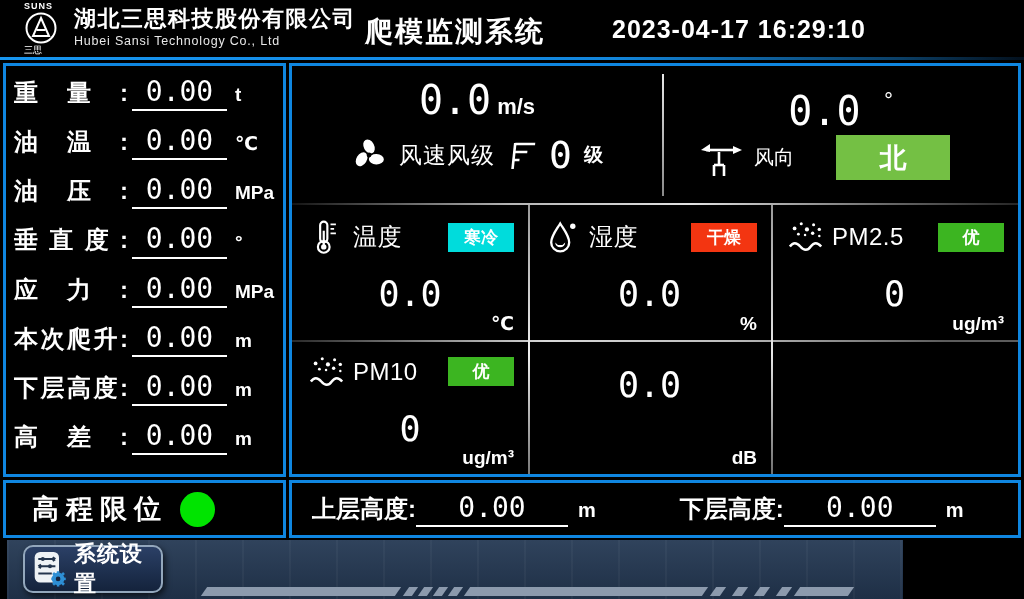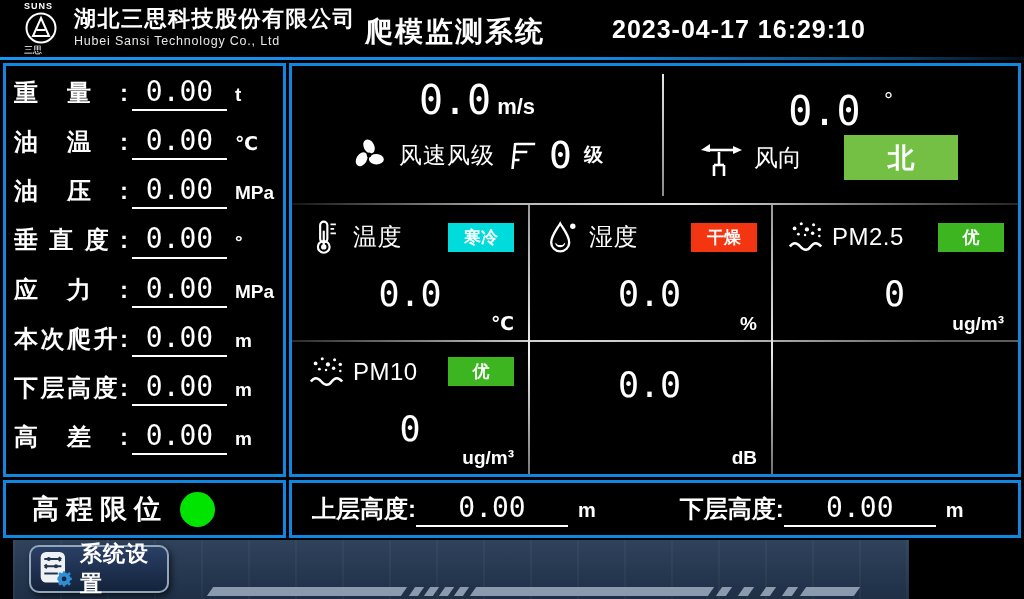--- a/index.html
+++ b/index.html
@@ -44,21 +44,21 @@
   .ws-value{ text-align:center; margin-top:12px; font-size:40px; line-height:44px; }
   .ws-unit{ font-size:22px; font-weight:bold; font-family:"Liberation Sans",sans-serif; margin-left:6px; }
   .ws-line2{ display:flex; align-items:center; justify-content:center; gap:12px; margin-top:6px;text-align:center; }
   .ws-label{ font-size:23px; letter-spacing:1px; }
   .ws-level{ font-size:38px; line-height:40px; }
   .ws-level-unit{ font-size:19px; font-weight:bold; }
   .wind-dir{ position:absolute; left:370px; top:0; width:359px; height:137px; }
   .wd-value{ text-align:center; margin-top:12px; font-size:40px; line-height:44px; }
   .wd-unit{ font-size:20px; vertical-align:18px; margin-left:22px; }
   .wd-line2{ display:flex; align-items:center; margin-top:2px; padding-left:36px; }
-  .wd-label{ font-size:24px; margin-left:10px; }
+  .wd-label{ font-size:20px; margin-left:10px; }
   .wd-badge{ width:114px; height:45px; margin-left:42px; display:flex; align-items:center; justify-content:center;
              font-size:27px; font-weight:bold; color:#fff; }
 
   
   .dv{ position:absolute; }
   .dv-wind{ left:370px; top:8px; width:2px; height:122px; background:linear-gradient(#e8e8e8,#8a8a8a); }
   .dh-1{ left:0; top:137px; width:726px; height:2px;
          background:linear-gradient(to right,#141414,#b5b5b5 30%,#e2e2e2 55%,#6a6a6a 82%,#262626); }
   .dh-2{ left:0; top:274px; width:726px; height:2px;
          background:linear-gradient(to right,#2a2a2a,#d8d8d8 35%,#bdbdbd 60%,#5c5c5c 90%); }
@@ -81,21 +81,21 @@
   .el-label{ font-size:27px; font-weight:bold; letter-spacing:7px; margin-left:26px; }
   .el-dot{ width:35px; height:35px; border-radius:50%; margin-left:12px; }
   .hgroup{ display:flex; align-items:baseline; }
   .hgroup-upper{ margin-left:20px; }
   .hgroup-lower{ margin-left:84px; }
   .hlabel{ font-size:24px; font-weight:bold; }
   .hvalue{ width:152px; text-align:center; font-size:28px; border-bottom:2px solid #fff; padding-bottom:1px; }
   .hunit{ font-size:20px; font-weight:bold; margin-left:10px; }
 
   
-  .footer{ position:absolute; left:13px; top:540px; width:896px; height:59px;
+  .footer{ position:absolute; left:7px; top:540px; width:896px; height:59px;
      background-image:repeating-linear-gradient(90deg, rgba(255,255,255,.035) 0 2px, transparent 2px 47px),
                       linear-gradient(#30435c,#1e2f46); }
   .settings-btn{ position:absolute; left:16px; top:5px; width:140px; height:48px; border-radius:10px;
      border:2px solid #93a7bc; background:linear-gradient(#2a3f63,#142档,#101e33);
      background:linear-gradient(#2b4066,#14233c); display:flex; align-items:center; cursor:pointer;
      box-shadow:2px 3px 6px rgba(0,0,0,.65); }
   .settings-btn .btn-icon{ width:36px; height:38px; margin-left:7px; flex:none; }
   .settings-label{ font-size:22px; font-weight:bold; margin-left:6px; letter-spacing:1px; }
   .deco{ position:absolute; bottom:3px; left:0; width:1024px; height:9px; }
   .deco span{ position:absolute; top:0; height:9px; background:#8c9aad; transform:skewX(-35deg); }

